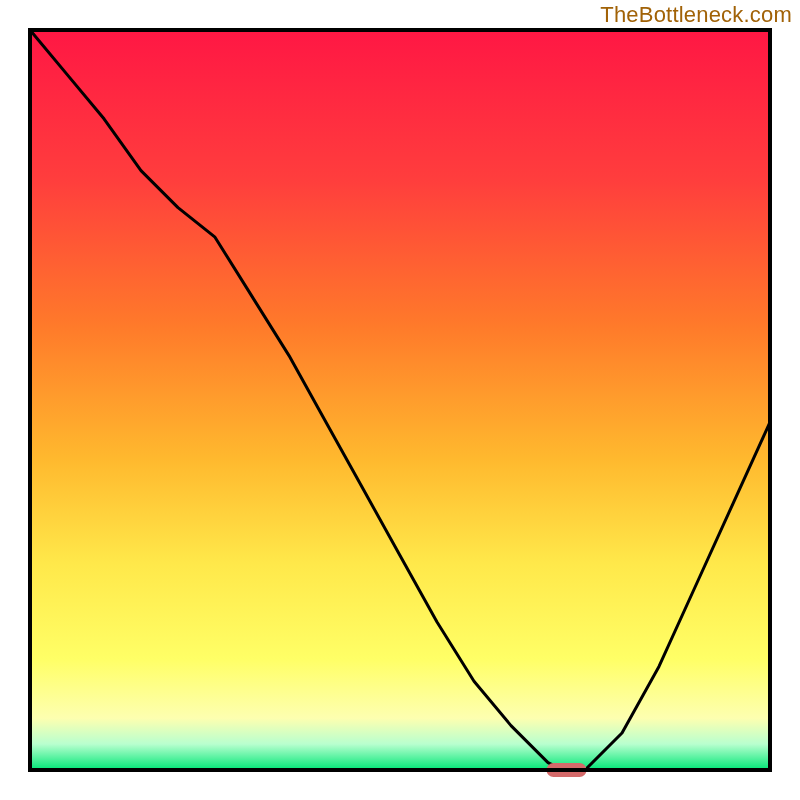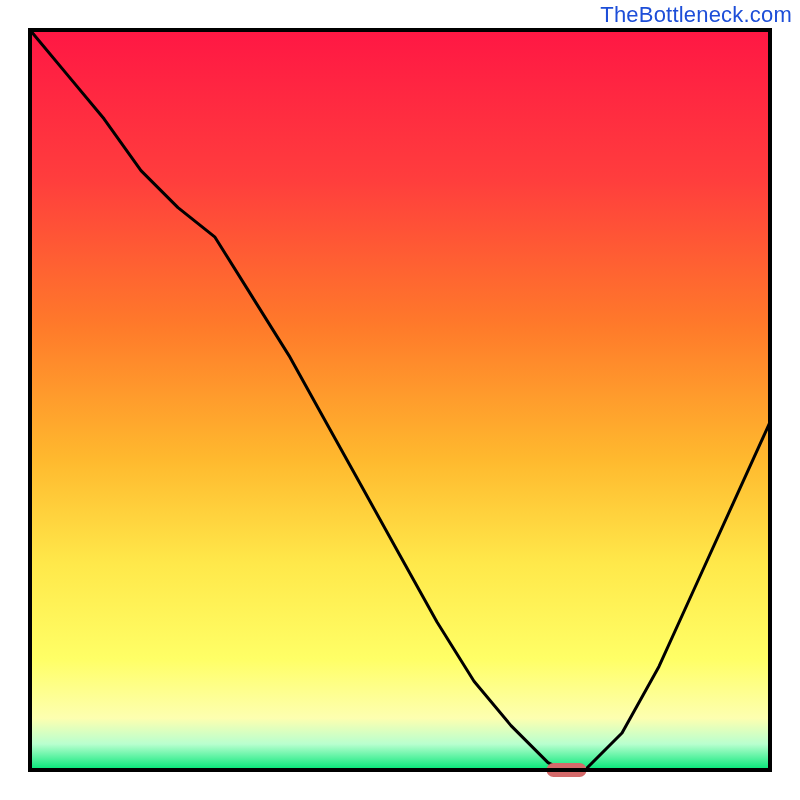--- a/index.html
+++ b/index.html
@@ -13,21 +13,21 @@
   }
   .container {
     position: relative;
     width: 800px;
     height: 800px;
   }
   .watermark {
     position: absolute;
     top: 2px;
     right: 8px;
-    color: #1d4ed8;
+    color: #a16207;
     font-size: 22px;
     font-weight: 400;
     letter-spacing: 0.2px;
     z-index: 5;
   }
   svg.main {
     display: block;
   }
 </style>
 </head>

